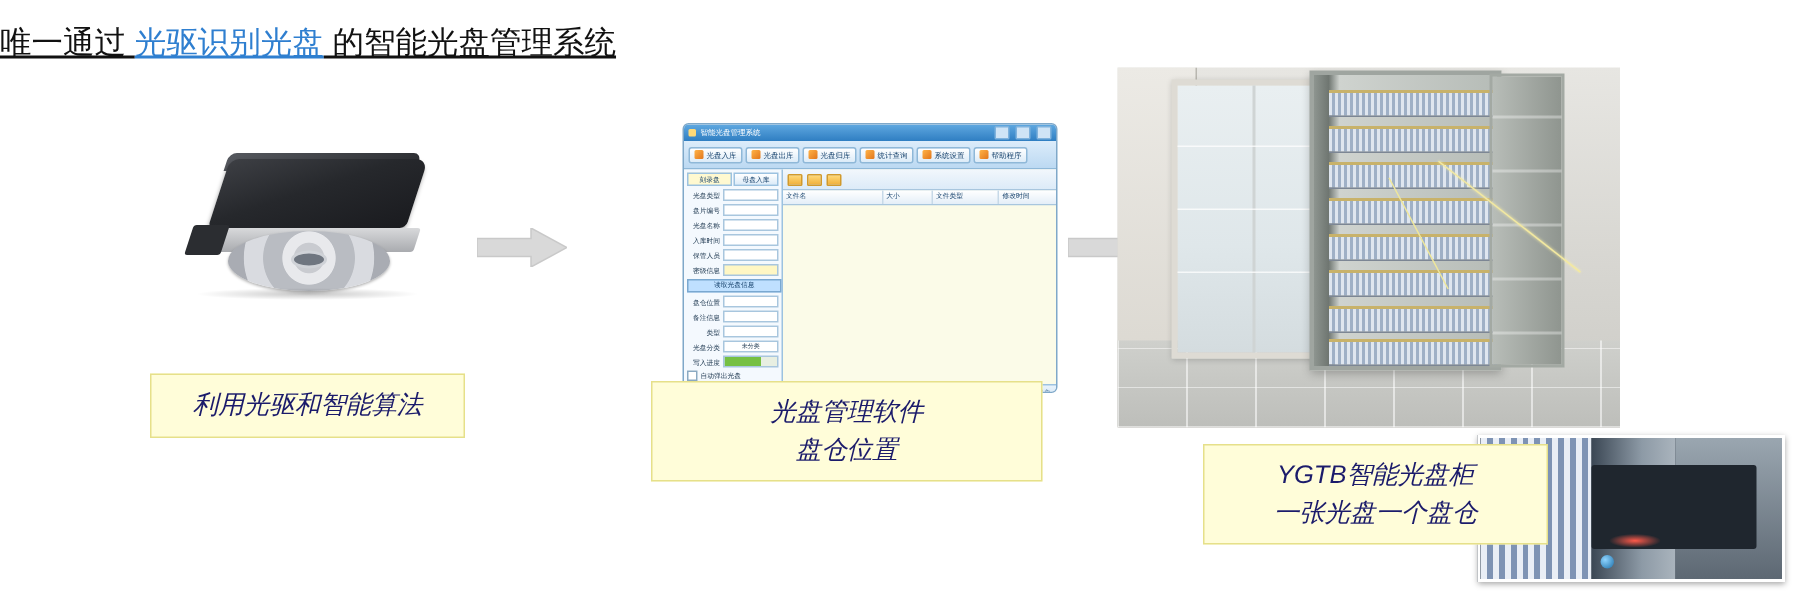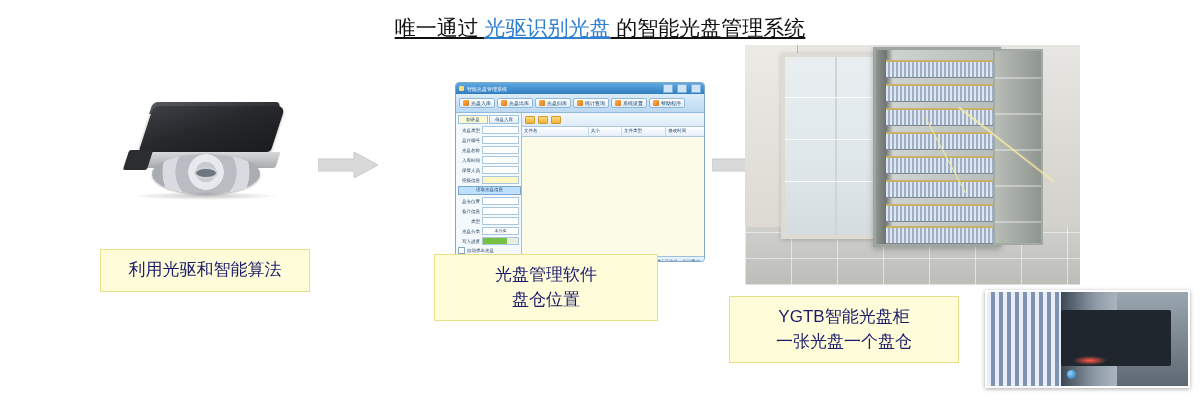--- a/index.html
+++ b/index.html
@@ -14,21 +14,21 @@
     overflow: hidden;
     font-family: "Liberation Sans", sans-serif;
   }
 
   
   .title {
     position: absolute;
     left: 0;
     top: 14px;
     width: 1200px;
-    text-align: center;
+    text-align: left;
     font-size: 21px;
     color: #111111;
     white-space: nowrap;
   }
   .title .seg {
     text-decoration: underline;
   }
   .title .seg-accent {
     color: #2f7fd0;
     text-decoration: underline;
@@ -47,21 +47,21 @@
     position: absolute;
     background: #fffdd9;
     border: 1px solid #e6e08a;
     color: #1b1b6b;
     text-align: center;
     line-height: 1.45;
     font-size: 17px;
     padding: 8px 14px;
     box-sizing: border-box;
   }
-  .callout div { white-space: nowrap; }
+  .callout div { white-space: nowrap; font-style: italic; }
 
   
   .drive-wrap {
     position: absolute;
     left: 118px;
     top: 100px;
     width: 190px;
     height: 110px;
   }
   .drive-body {
@@ -622,21 +622,21 @@
   <div class="inset-bay"></div>
   <div class="inset-dark"></div>
   <div class="inset-glow"></div>
   <div class="inset-led"></div>
 </div>
 
 <div class="callout" style="left:100px; top:249px; width:210px;">
   <div>利用光驱和智能算法</div>
 </div>
 
-<div class="callout" style="left:434px; top:254px; width:224px;">
+<div class="callout" style="left:434px; top:254px; width:261px;">
   <div>光盘管理软件</div>
   <div>盘仓位置</div>
 </div>
 
-<div class="callout" style="left:729px; top:296px; width:230px;">
+<div class="callout" style="left:802px; top:296px; width:230px;">
   <div>YGTB智能光盘柜</div>
   <div>一张光盘一个盘仓</div>
 </div>
 
 </body></html>

